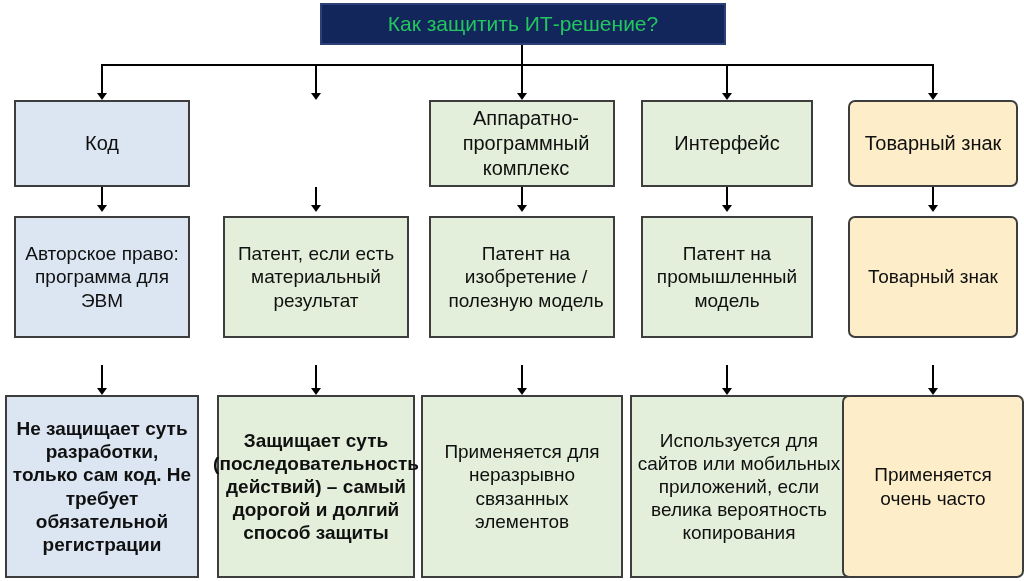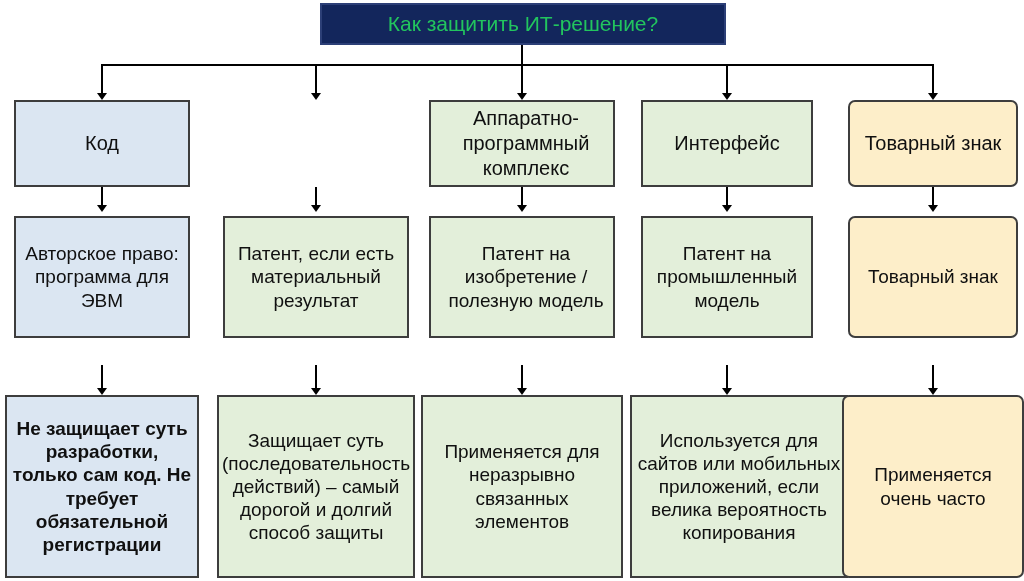--- a/index.html
+++ b/index.html
@@ -58,21 +58,21 @@
     line-height: 1.24;
     color: #101010;
   }
   .r1 { top: 100px; height: 87px; font-size: 20px; }
   .r2 { top: 216px; height: 122px; }
   .r3 { top: 395px; height: 183px; line-height: 1.22; }
   .blue   { background: var(--blue,   #dbe6f2); }
   .green  { background: var(--green,  #e3efda); }
   .yellow { background: var(--yellow, #fdeec9); border-radius: 7px; }
   .c0.r1, .c0.r2 { left: 14px;  width: 176px; }  .c0.r3 { left: 5px;   width: 194px; font-weight: bold; }
-  .c1.r1, .c1.r2 { left: 223px; width: 186px; }  .c1.r3 { left: 217px; width: 198px; }
+  .c1.r1, .c1.r2 { left: 223px; width: 186px; }  .c1.r3 { left: 217px; width: 198px; font-weight: bold; }
   .c2.r1, .c2.r2 { left: 429px; width: 186px; padding-left: 13px; }  .c2.r3 { left: 421px; width: 202px; }
   .c3.r1, .c3.r2 { left: 641px; width: 172px; }  .c3.r3 { left: 630px; width: 218px; }
   .c4.r1, .c4.r2 { left: 848px; width: 170px; }  .c4.r3 { left: 842px; width: 182px; }
 </style>
 </head>
 <body>
 
 <div class="canvas" style="--title-bg: #13265c; --title-border: #2c3f77; --box-border: #3d3d3d; --arrow: #000000; --blue: #dbe6f2; --green: #e3efda; --yellow: #fdeec9;">
 
   <div class="title-box">Как защитить ИТ-решение?</div>

